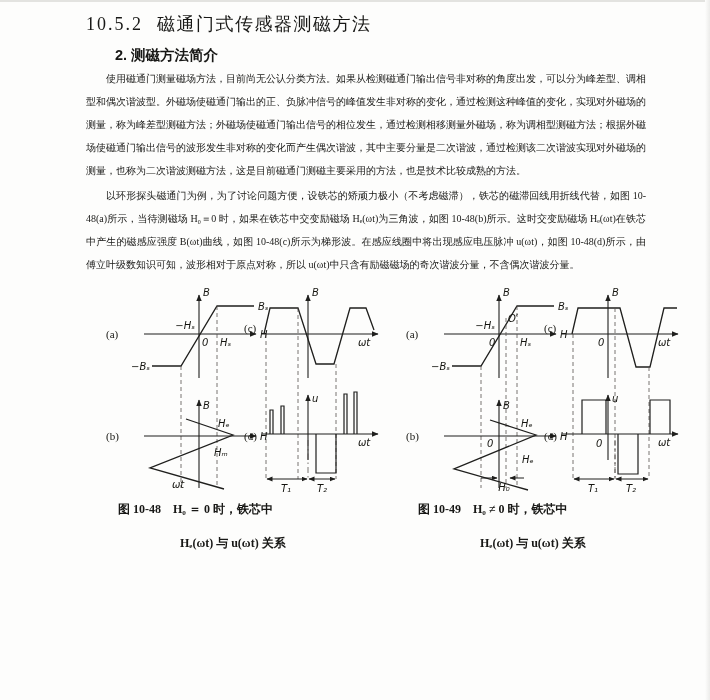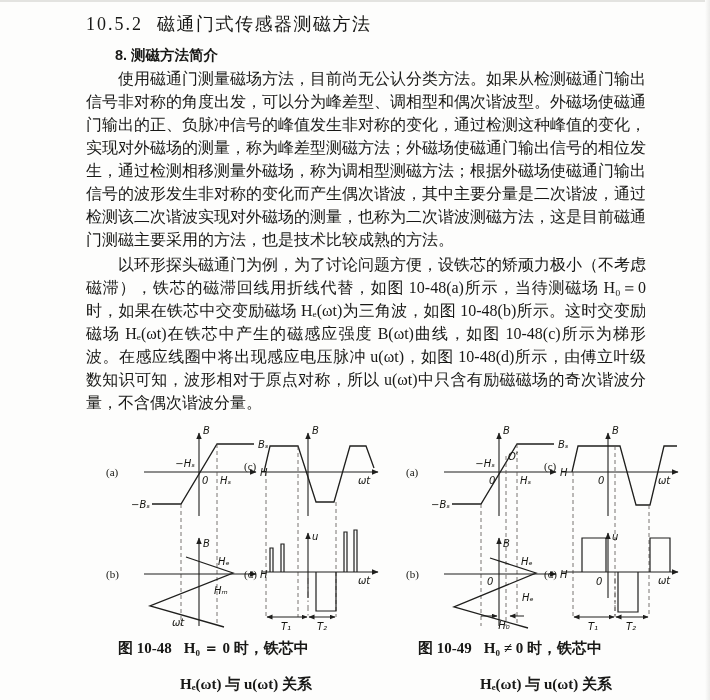--- a/index.html
+++ b/index.html
@@ -10,52 +10,52 @@
     color:#181816;
     position:relative;
     overflow:hidden;
   }
   .scan-edge-top{position:absolute;top:0;left:0;width:710px;height:2px;background:#e3e3e0;}
   .scan-edge-right{position:absolute;top:0;right:0;width:5px;height:700px;background:linear-gradient(to right,#fdfdfc,#ececea);}
   .page{padding:8px 64px 0 86px;}
   .title{font-size:18px;font-weight:normal;letter-spacing:1.5px;margin:4px 0 10px 0;}
   .title .num{letter-spacing:2px;margin-right:14px;}
   .sec-head{font-size:14.5px;font-weight:bold;margin:4px 0 2px 0;text-indent:2em;font-family:"Liberation Sans","DejaVu Sans",sans-serif;}
-  p.body-par{font-size:16px;line-height:23px;text-align:justify;text-indent:2em;margin:0 0 2px 0;}
+  p.body-par{font-size:10px;line-height:23px;text-align:justify;text-indent:2em;margin:0 0 2px 0;}
   .figures-row{display:flex;justify-content:space-between;margin-top:6px;}
   .figure-block{width:302px;}
   svg{display:block;}
   .ax{stroke:#1f1f1d;stroke-width:1.1;fill:none;}
   .curve{stroke:#1f1f1d;stroke-width:1.3;fill:none;}
   .pulse{stroke:#1f1f1d;stroke-width:1.2;fill:none;}
   .dash{stroke:#55524e;stroke-width:0.8;stroke-dasharray:4 3;fill:none;}
   .dashdot{stroke:#55524e;stroke-width:0.8;stroke-dasharray:6 3 1.5 3;fill:none;}
   .tarrow{stroke:#1f1f1d;stroke-width:1;fill:none;}
   .lbl{font:italic 10px "DejaVu Sans",sans-serif;fill:#14140f;}
   .plab{font:11px "Liberation Serif",serif;fill:#14140f;}
   .mid{text-anchor:middle;}
   .end{text-anchor:end;}
-  .fig-caption{font-size:15px;font-weight:bold;margin-top:4px;}
+  .fig-caption{font-size:12px;font-weight:bold;margin-top:4px;}
   .cap-line1{margin-left:32px;}
   .cap-line1 .cap-label{margin-right:12px;}
   .cap-line2{margin-left:94px;margin-top:17px;}
 </style>
 </head>
 <body>
 
 <div class="scan-edge-top"></div>
 <div class="scan-edge-right"></div>
 
 <div class="page">
 
   <div class="title">
     <span class="num">10.5.2</span><span>磁通门式传感器测磁方法</span>
   </div>
 
-  <div class="sec-head">8. 测磁方法简介</div>
+  <div class="sec-head">2. 测磁方法简介</div>
   <p class="body-par">使用磁通门测量磁场方法，目前尚无公认分类方法。如果从检测磁通门输出信号非对称的角度出发，可以分为峰差型、调相型和偶次谐波型。外磁场使磁通门输出的正、负脉冲信号的峰值发生非对称的变化，通过检测这种峰值的变化，实现对外磁场的测量，称为峰差型测磁方法；外磁场使磁通门输出信号的相位发生，通过检测相移测量外磁场，称为调相型测磁方法；根据外磁场使磁通门输出信号的波形发生非对称的变化而产生偶次谐波，其中主要分量是二次谐波，通过检测该二次谐波实现对外磁场的测量，也称为二次谐波测磁方法，这是目前磁通门测磁主要采用的方法，也是技术比较成熟的方法。</p>
 
   <p class="body-par">以环形探头磁通门为例，为了讨论问题方便，设铁芯的矫顽力极小（不考虑磁滞），铁芯的磁滞回线用折线代替，如图 10-48(a)所示，当待测磁场 H₀＝0 时，如果在铁芯中交变励磁场 Hₑ(ωt)为三角波，如图 10-48(b)所示。这时交变励磁场 Hₑ(ωt)在铁芯中产生的磁感应强度 B(ωt)曲线，如图 10-48(c)所示为梯形波。在感应线圈中将出现感应电压脉冲 u(ωt)，如图 10-48(d)所示，由傅立叶级数知识可知，波形相对于原点对称，所以 u(ωt)中只含有励磁磁场的奇次谐波分量，不含偶次谐波分量。</p>
 
   <div class="figures-row">
 
     <div class="figure-block">
       <svg width="300" height="215" viewBox="0 0 300 215">
         <defs>
           <marker id="ar48" markerWidth="8" markerHeight="8" refX="5.5" refY="2.5" orient="auto-start-reverse">

